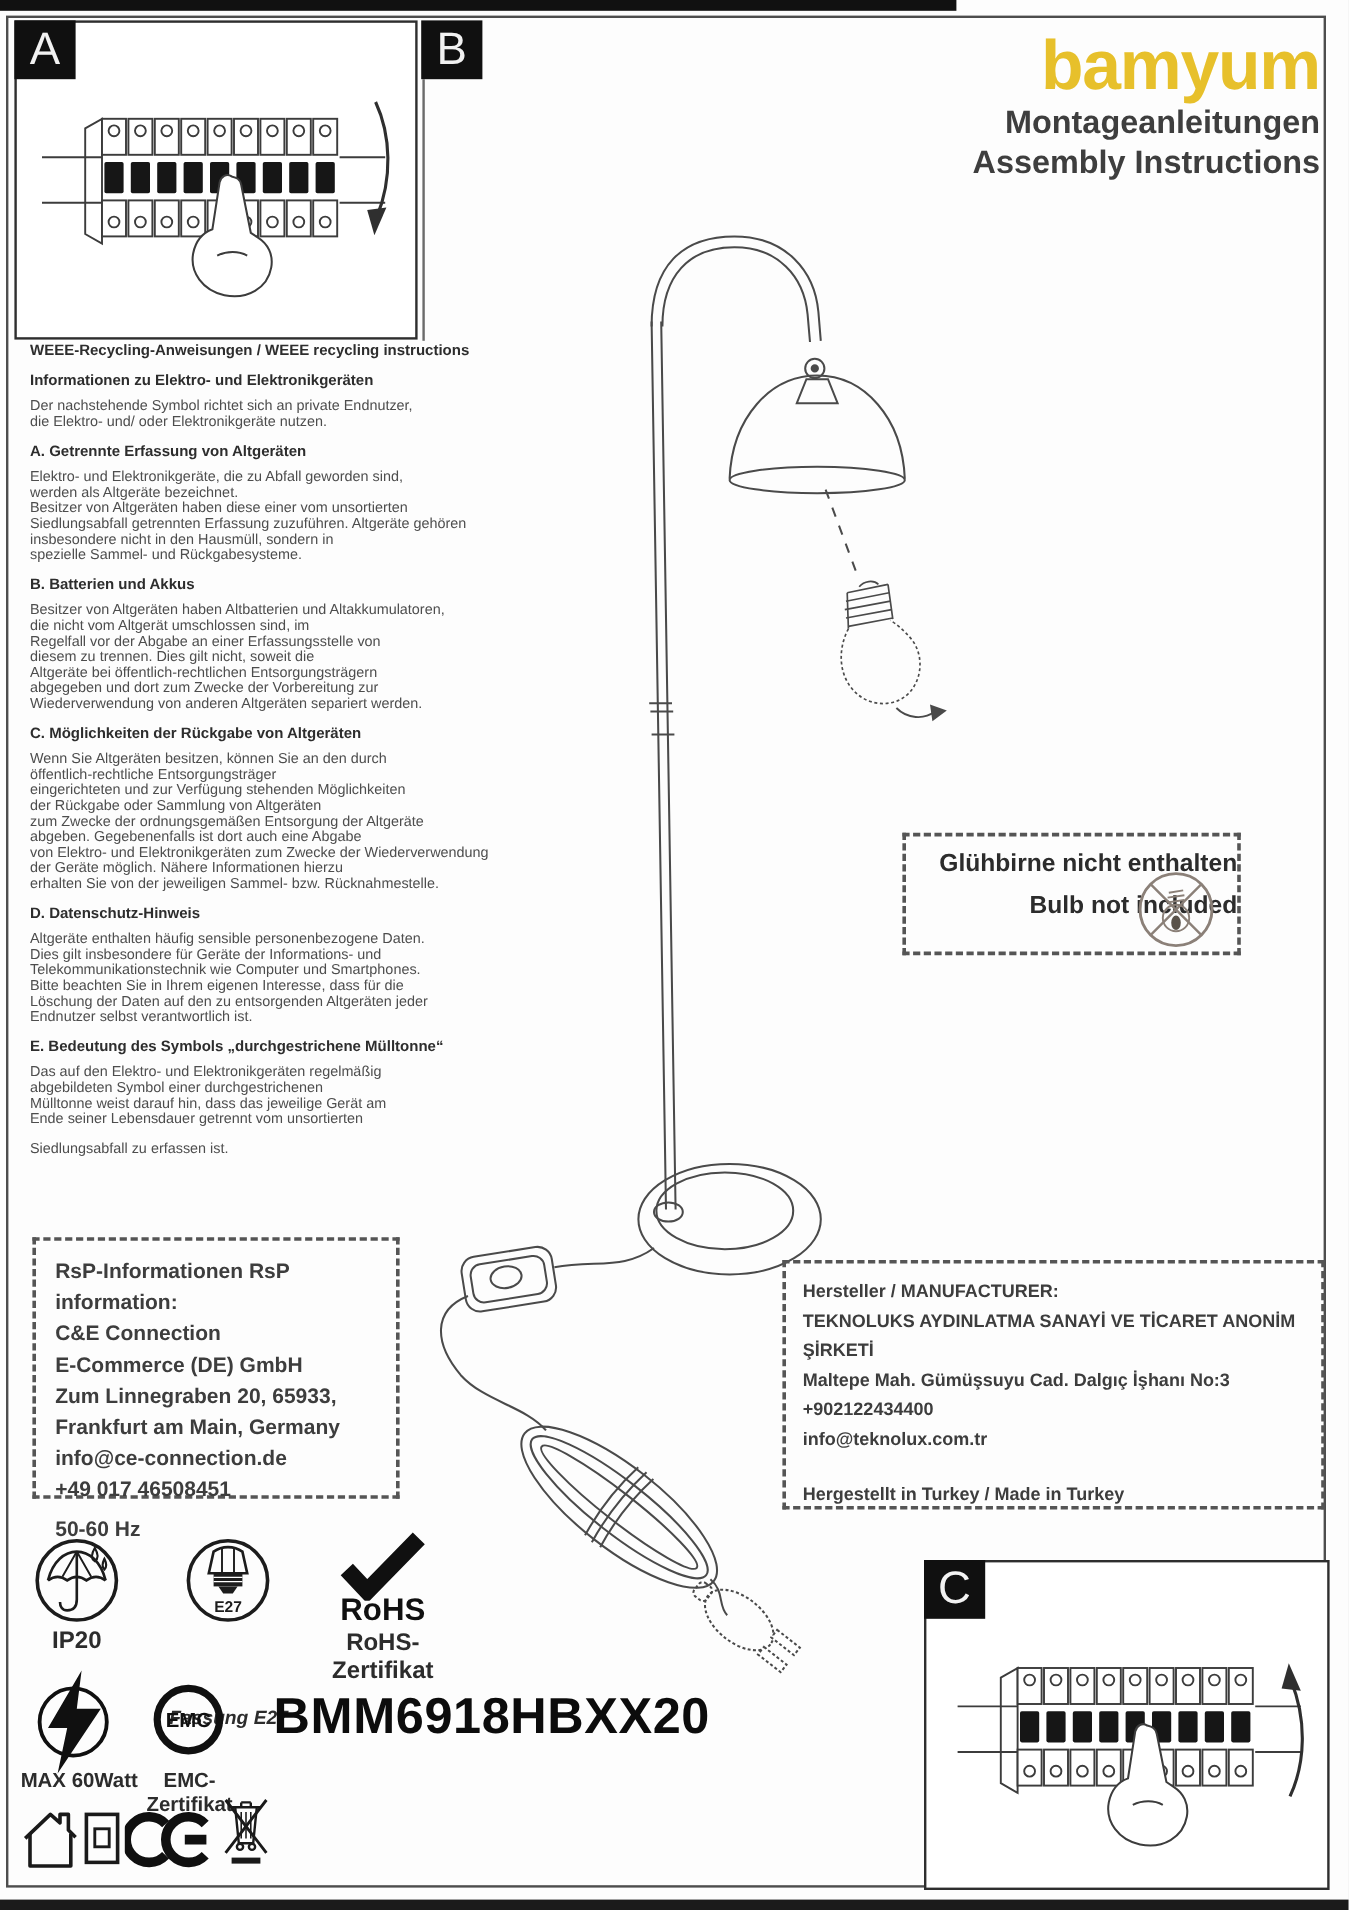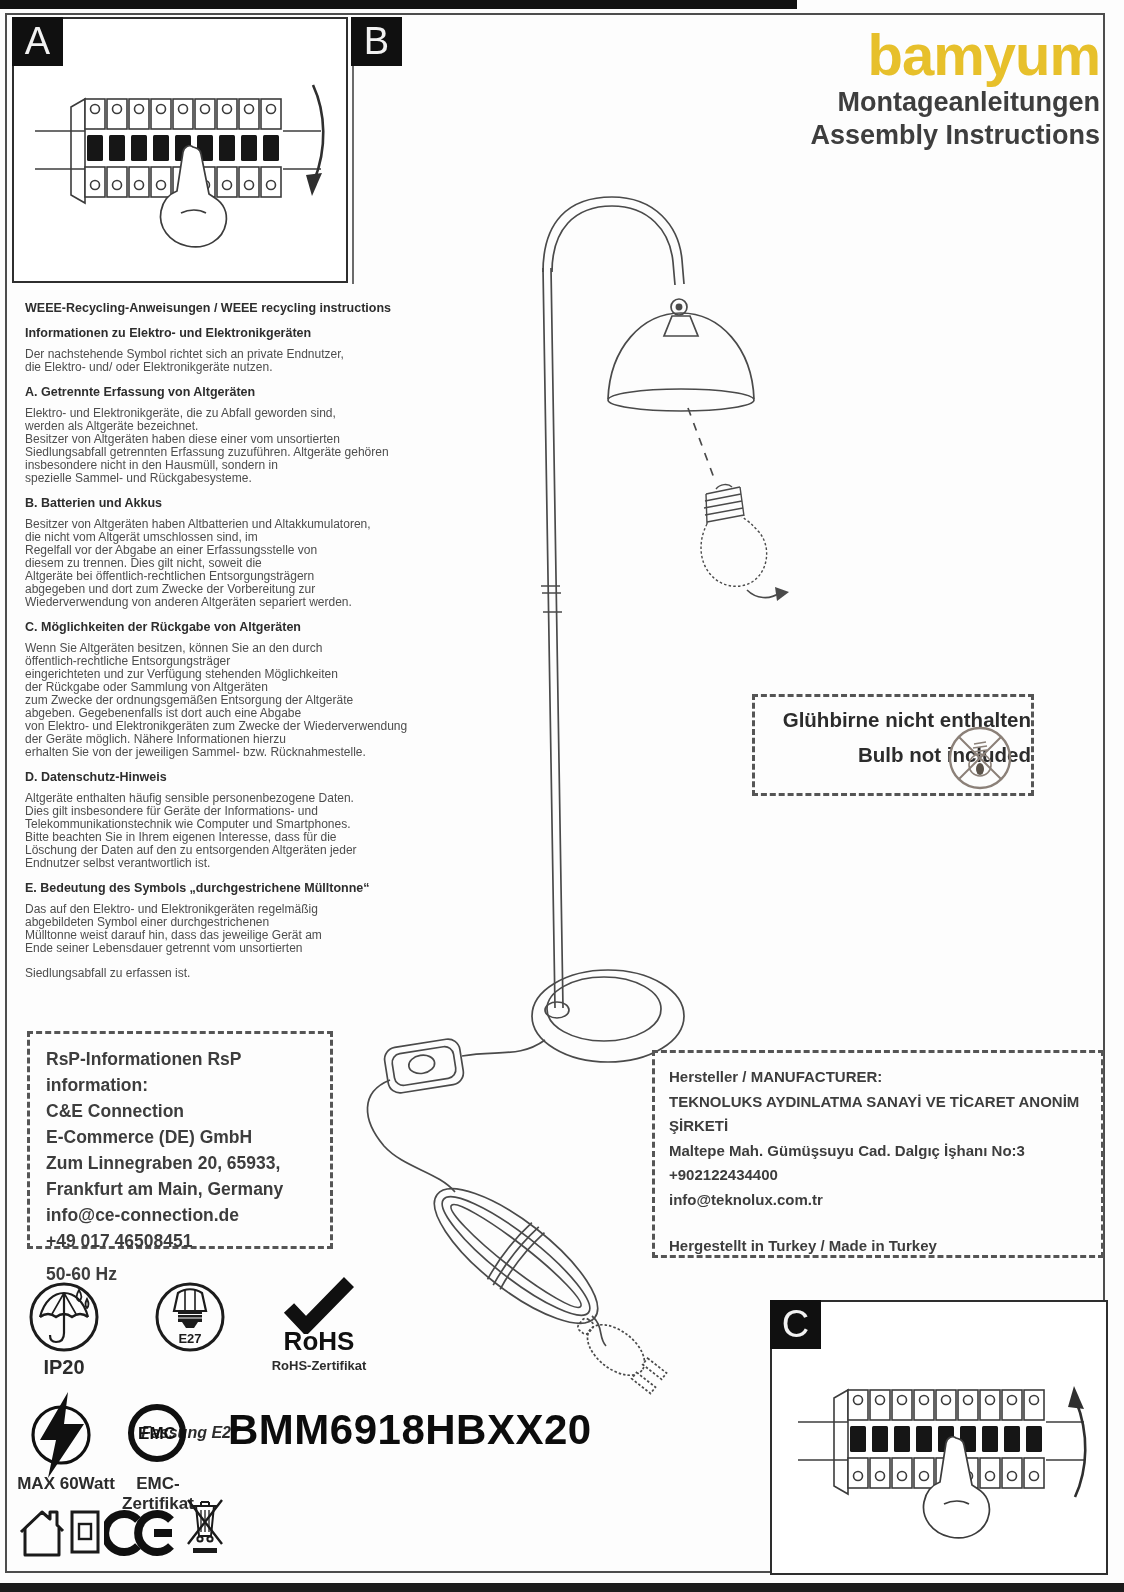--- a/index.html
+++ b/index.html
@@ -16,38 +16,38 @@
            justify-content:center;font-size:38px;font-weight:400;}
   .tag-a{left:12px;top:17px;}
   .tag-b{left:351px;top:17px;}
   .tag-c{left:770px;top:1300px;}
   .b-line{left:352px;top:66px;width:2px;height:218px;background:#6b6b6b;}
   .brand-wrap{left:800px;top:24px;width:300px;text-align:right;}
   .brand{font-size:58px;line-height:62px;font-weight:800;color:#e7c02b;letter-spacing:-1px;}
   .brand-sub{font-size:27px;line-height:33px;font-weight:700;color:#3e3e3e;}
   .weee{left:25px;top:286px;width:430px;font-size:12px;line-height:13px;color:#4d4d4d;}
   .weee .hd{font-weight:700;color:#2d2d2d;font-size:12.5px;margin:12px 0 8px 0;}
-  .weee .hd.first{margin-top:16px;}
+  .weee .hd.first{margin-top:0;}
   .weee p{margin:0;white-space:pre-line;}
   .weee .closing{margin-top:12px;}
   .dashedbox{border:3px dashed #555;box-sizing:border-box;background:transparent;}
   .bulbnote{left:752px;top:694px;width:282px;height:102px;padding:10px 0 0 18px;text-align:right;}
   .bn-line{font-size:20.5px;font-weight:600;color:#2c2c2c;line-height:26px;margin-bottom:9px;}
   .bn-icon{left:944px;top:722px;}
   .rsp{left:27px;top:1031px;width:306px;height:218px;padding:12px 0 0 16px;
        font-size:17.5px;font-weight:700;color:#3d3d3d;line-height:26px;}
   .rsp .freq{margin-top:7px;}
   .mfr{left:652px;top:1050px;width:452px;height:208px;padding:12px 0 0 14px;
        font-size:15px;font-weight:700;color:#3d3d3d;line-height:24.5px;}
   .mfr .made{margin-top:22px;}
   .certlabel{font-weight:700;color:#2c2c2c;text-align:center;}
   .lbl-ip{left:27px;top:1356px;width:74px;font-size:20px;}
   .lbl-e27{left:118px;top:1424px;width:145px;font-size:16px;font-style:italic;}
   .lbl-rohs-word{left:272px;top:1326px;width:94px;font-size:26px;font-weight:800;color:#101010;}
-  .lbl-rohs{left:256px;top:1358px;width:126px;font-size:13px;}
+  .lbl-rohs{left:256px;top:1358px;width:126px;font-size:20px;}
   .lbl-watt{left:14px;top:1474px;width:104px;font-size:17px;}
   .lbl-emc{left:106px;top:1474px;width:104px;font-size:17px;}
   .code{left:228px;top:1406px;font-size:42px;font-weight:800;color:#0c0c0c;letter-spacing:0.5px;}
   svg text{font-family:"Liberation Sans",sans-serif;}
   svg{display:block;}
 </style>
 </head>
 <body>
 
 <div class="page">

